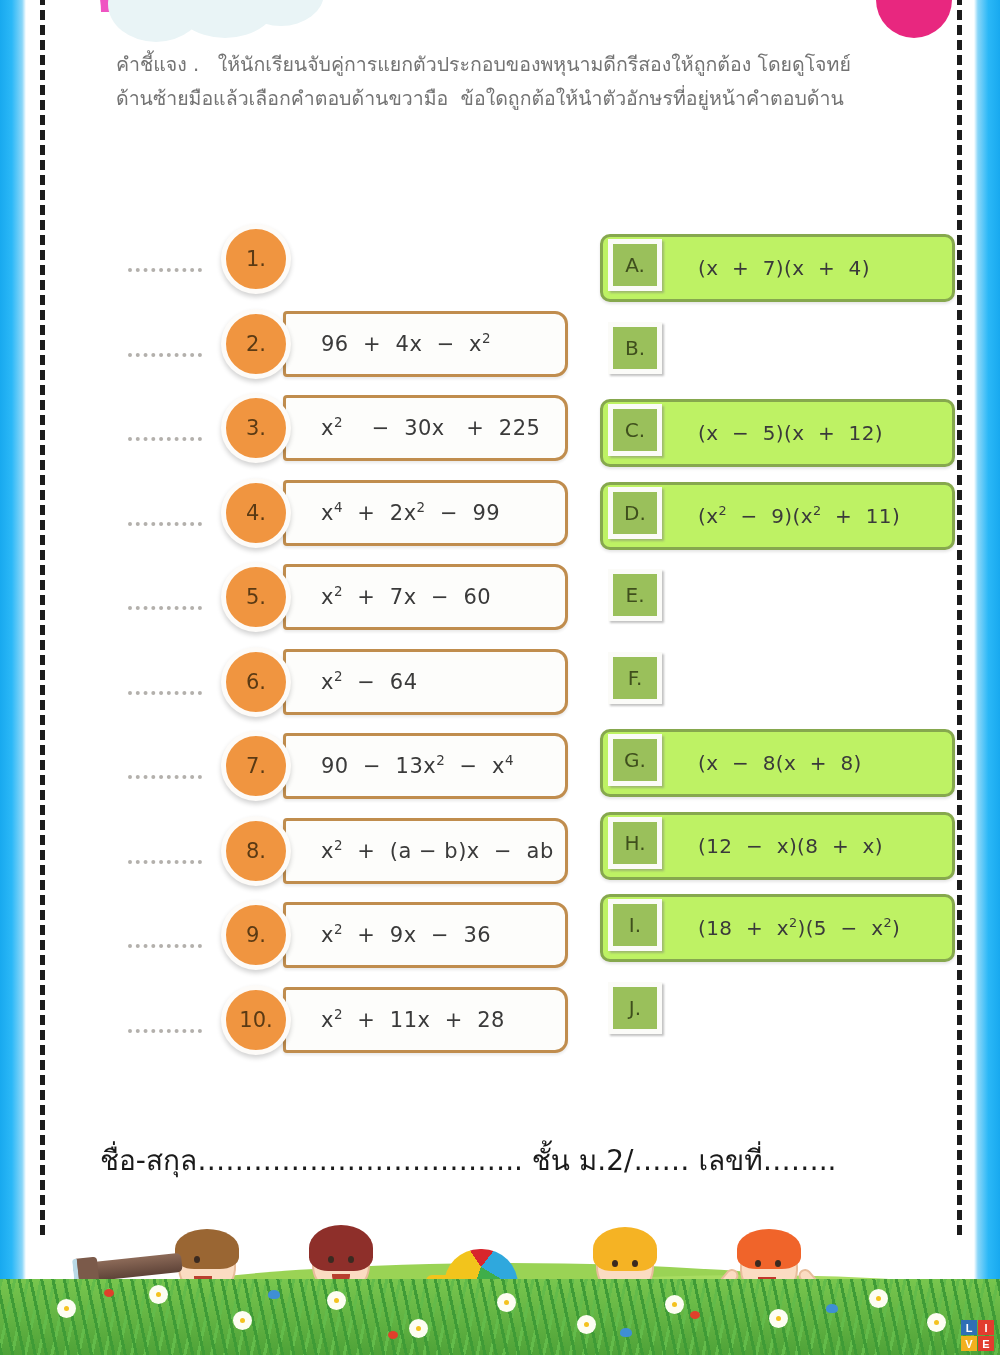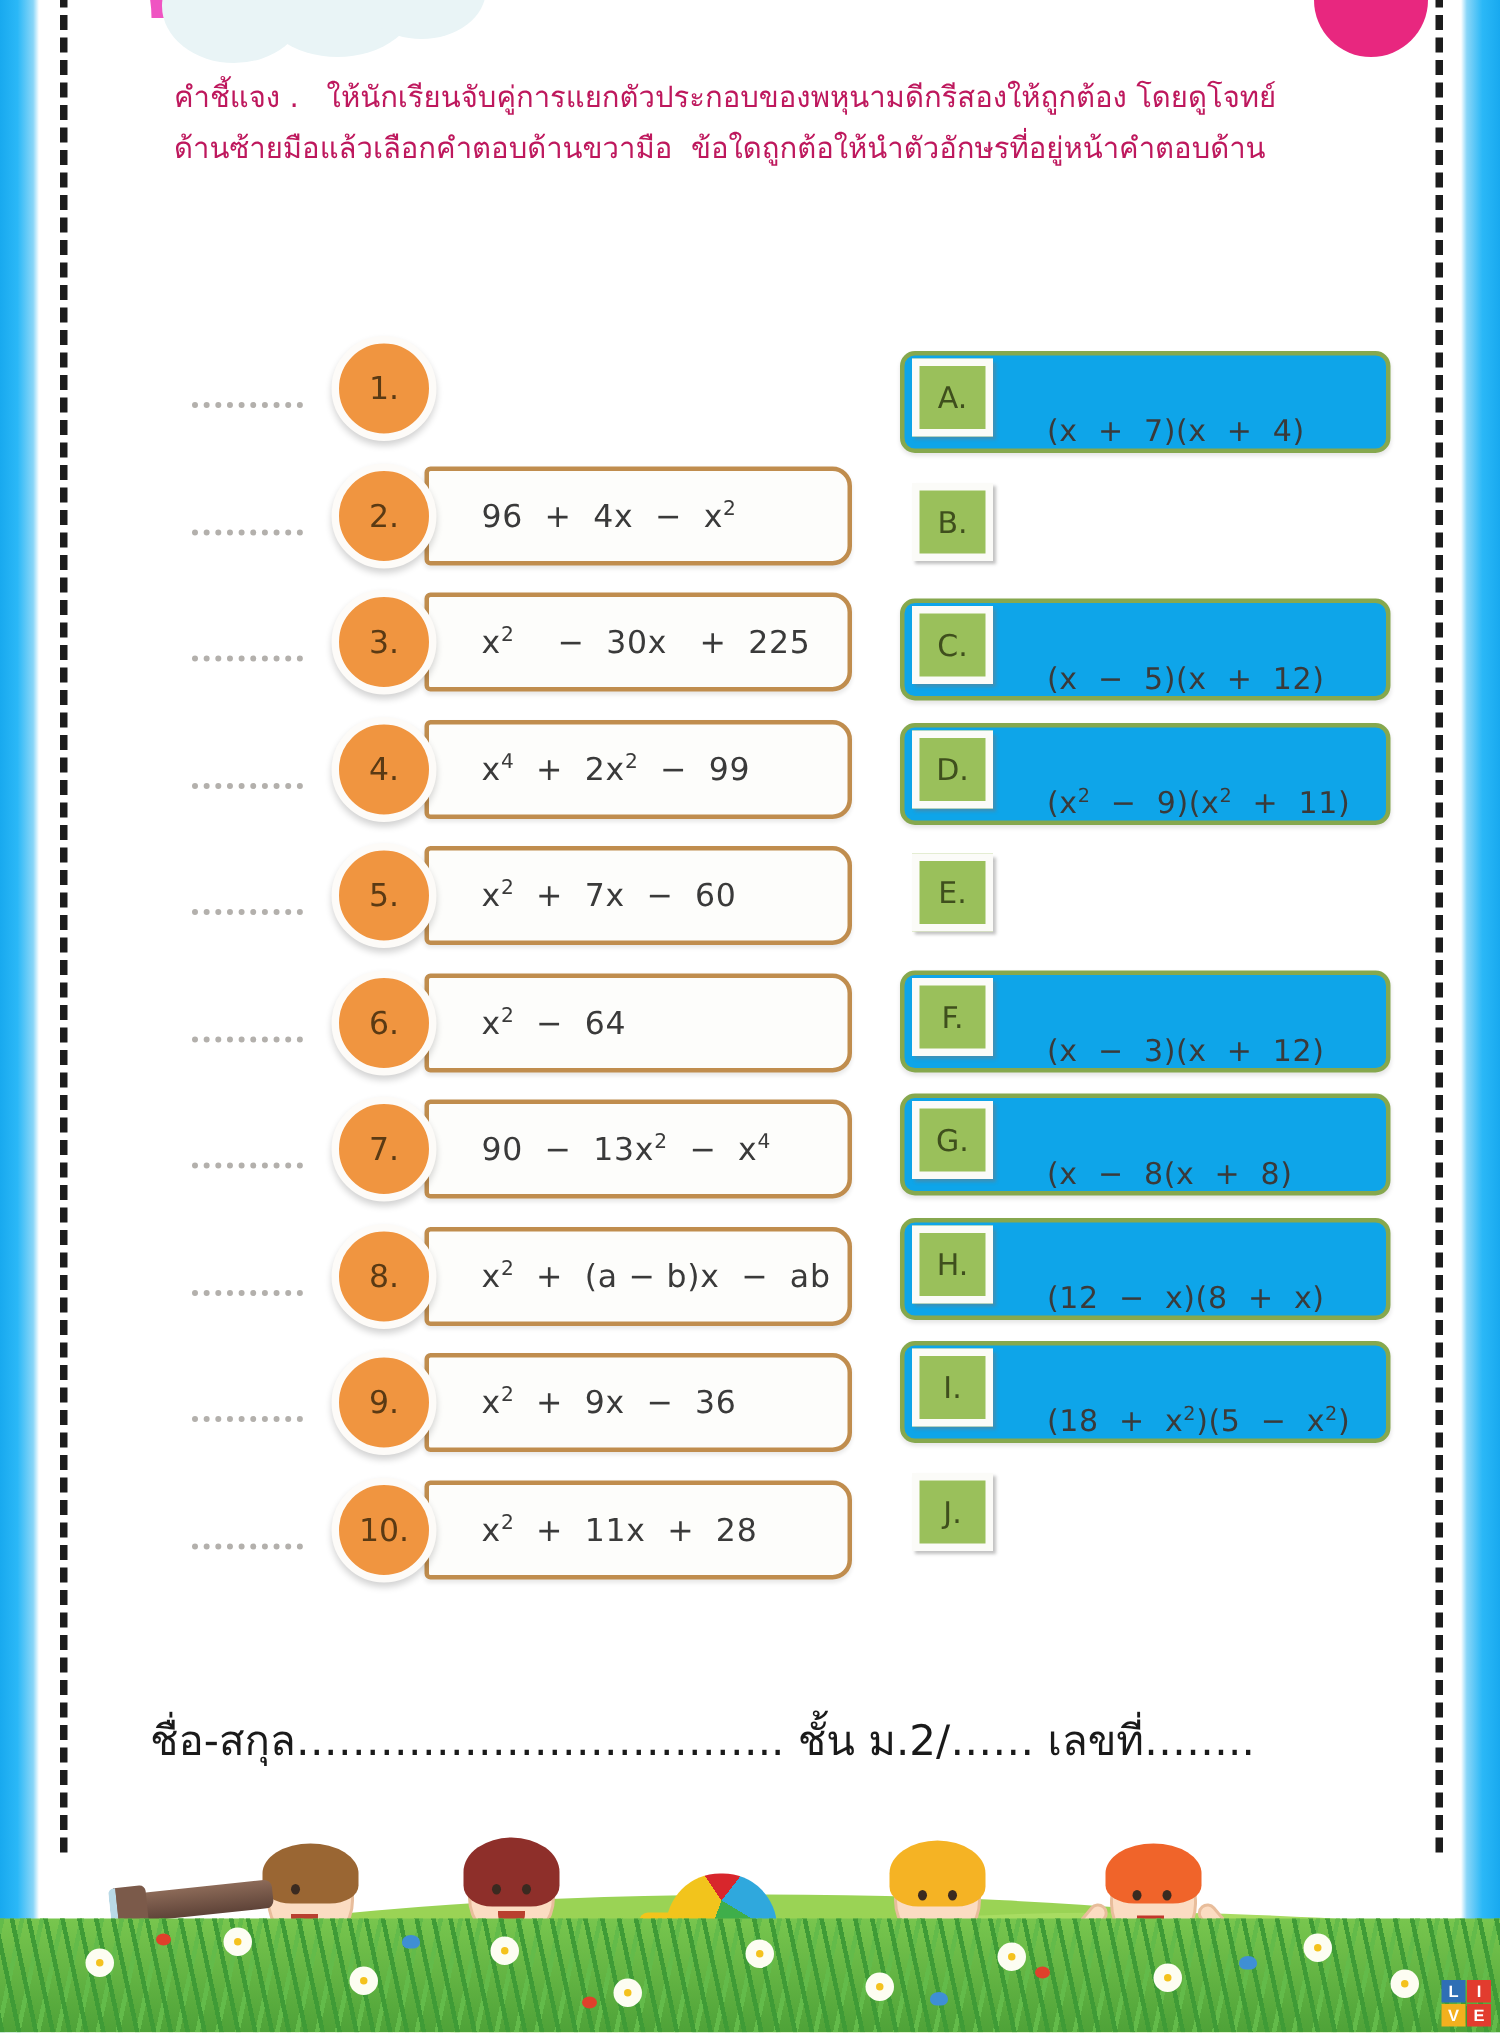--- a/index.html
+++ b/index.html
@@ -54,21 +54,21 @@
   .pinkdot {
     position: absolute; right: 48px; top: -38px;
     width: 76px; height: 76px; border-radius: 50%;
     background: #e8277f;
   }
 
   
   .instructions {
     position: absolute; left: 116px; top: 48px; width: 790px;
     font-size: 19.5px; line-height: 1.72;
-    color: #be185d;
+    color: #737373;
     font-family: "DejaVu Sans", sans-serif;
   }
   .instructions .ln { display: block; white-space: pre; }
 
   
   .columns { position: absolute; left: 0; top: 222px; width: 1000px; }
   .col-left  { position: absolute; left: 128px; top: 0;  width: 440px; }
   .col-right { position: absolute; left: 600px; top: 10px; width: 305px; }
 
   
@@ -107,26 +107,26 @@
     display: flex; align-items: center; justify-content: center;
     color: #5a3a14; font-size: 21px;
     font-family: "DejaVu Sans", sans-serif;
     z-index: 3;
   }
 
   
   .a-row { position: relative; height: 82.5px; }
   .a-card {
     position: absolute; left: 0; top: 2px;
-    width: 327px; height: 68px;
-    background: #0ea5e9;
+    width: 355px; height: 68px;
+    background: #bef264;
     border: 3px solid #86a84e;
     border-radius: 10px;
     box-shadow: 0 2px 3px rgba(0,0,0,.10);
-    display: flex; align-items: flex-end;
+    display: flex; align-items: center;
   }
   .a-tile {
     position: absolute; left: 8px; top: 7px;
     width: 54px; height: 52px;
     background: #9ac05b;
     border: 5px solid #fbfbf8;
     box-shadow: 2px 2px 2px rgba(120,120,120,.45);
     display: flex; align-items: center; justify-content: center;
     color: #3f4f1d; font-size: 20px;
     font-family: "DejaVu Sans", sans-serif;
@@ -364,23 +364,20 @@
       <div class="a-row">
         <div class="a-card">
           <span class="expr">(x<sup>2</sup>  −  9)(x<sup>2</sup>  +  11)</span>
         </div>
         <div class="a-tile">D.</div>
       </div>
       <div class="a-row">
         <div class="a-tile">E.</div>
       </div>
       <div class="a-row">
-        <div class="a-card">
-          <span class="expr">(x  −  3)(x  +  12)</span>
-        </div>
         <div class="a-tile">F.</div>
       </div>
       <div class="a-row">
         <div class="a-card">
           <span class="expr">(x  −  8(x  +  8)</span>
         </div>
         <div class="a-tile">G.</div>
       </div>
       <div class="a-row">
         <div class="a-card">

